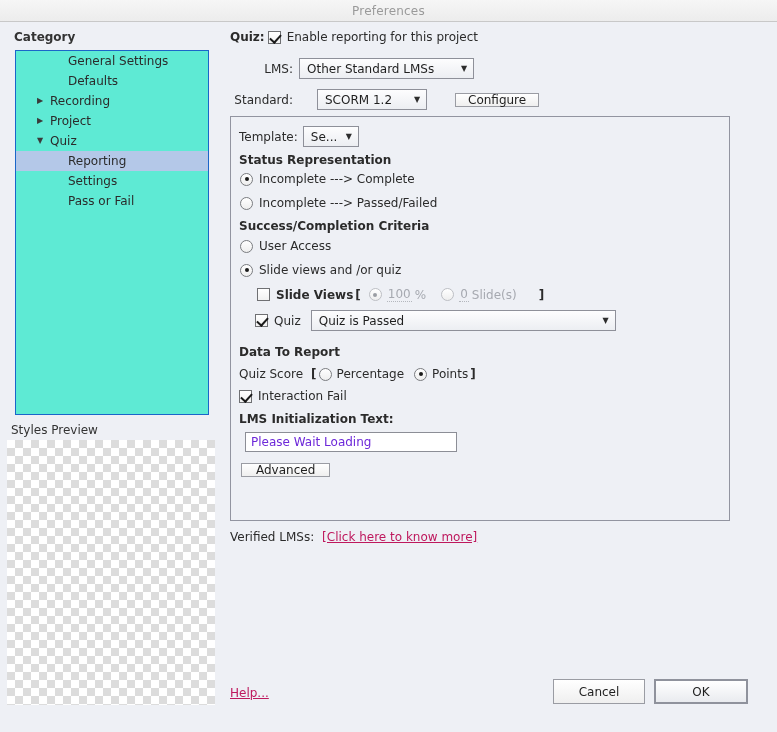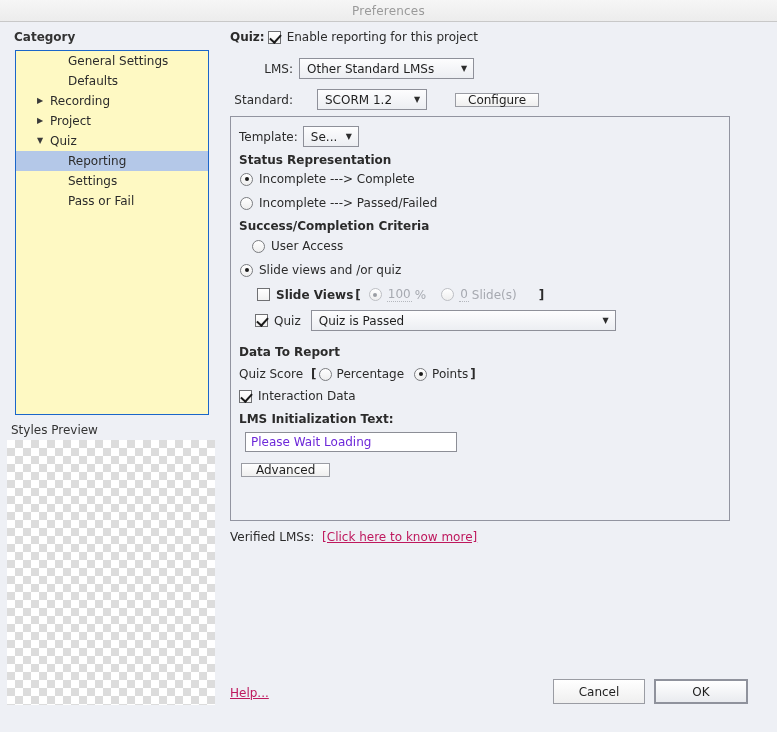--- a/index.html
+++ b/index.html
@@ -26,21 +26,21 @@
   }
 
   
   #category-label {
     position: absolute; left: 14px; top: 30px;
     font-size: 12px; font-weight: bold; color: #333;
   }
   #tree-box {
     position: absolute; left: 15px; top: 50px;
     width: 194px; height: 365px;
-    background: #fef9c3;
+    background: #5eead4;
     border: 1px solid #1b66c9;
   }
   .tree-row {
     position: relative;
     height: 20px; line-height: 20px;
     padding-left: 34px;
     font-size: 12px; color: #2b2b2b;
     white-space: nowrap;
   }
   .tree-row.child { padding-left: 52px; }
@@ -170,21 +170,21 @@
     position: absolute;
     display: flex; align-items: center;
     font-size: 12px; color: #2b2b2b;
   }
   .opt-row .rb, .opt-row .cb { margin-right: 6px; }
 
   #sec-status      { left: 8px;  top: 36px; }
   #opt-complete    { left: 9px;  top: 55px; }
   #opt-passfail    { left: 9px;  top: 79px; }
   #sec-success     { left: 8px;  top: 102px; }
-  #opt-useraccess  { left: 21px;  top: 122px; }
+  #opt-useraccess  { left: 9px;  top: 122px; }
   #opt-slideviews  { left: 9px;  top: 146px; }
 
   #row-slideviews {
     position: absolute; left: 26px; top: 170px;
     display: flex; align-items: center; font-size: 12px;
   }
   #row-slideviews .cb { margin-right: 6px; }
   .dim { color: #a6a9b0; }
   .bracket { color: #2b2b2b; font-weight: bold; margin: 0 2px; }
   .edit-num {
@@ -366,21 +366,21 @@
     <span class="bracket" style="margin-left:8px">[</span>
     <span class="rb"></span>
     <span>Percentage</span>
     <span class="rb checked" style="margin-left:10px"></span>
     <span>Points</span>
     <span class="bracket">]</span>
   </div>
 
   <div id="row-interaction">
     <span class="cb checked"></span>
-    <span>Interaction Data</span>
+    <span>Interaction Fail</span>
   </div>
 
   <div class="sec-head" id="lms-init-label">LMS Initialization Text:</div>
 
   <div id="lms-init-input">
     <span>Please Wait Loading</span>
   </div>
 
   <span class="btn" id="advanced-btn">Advanced</span>
 </div>

